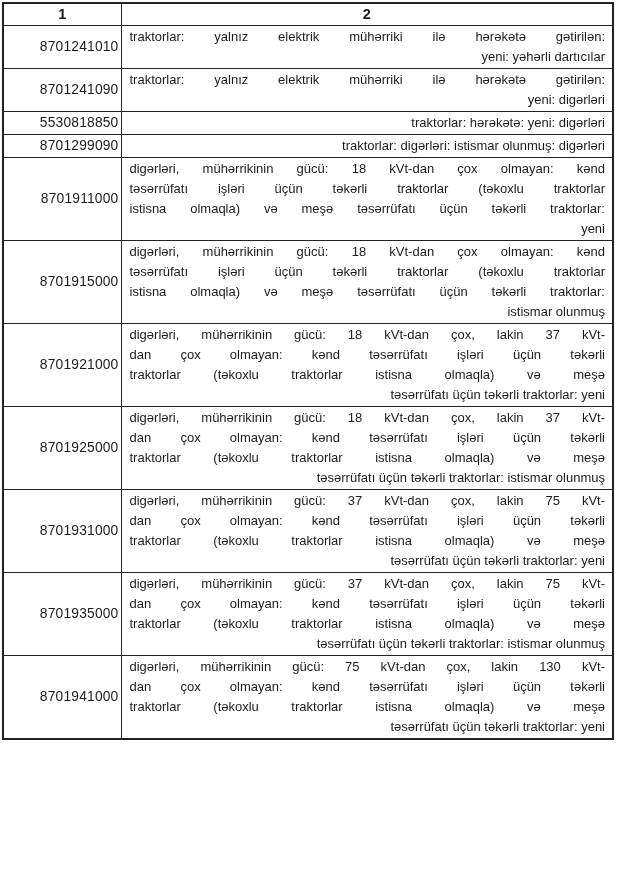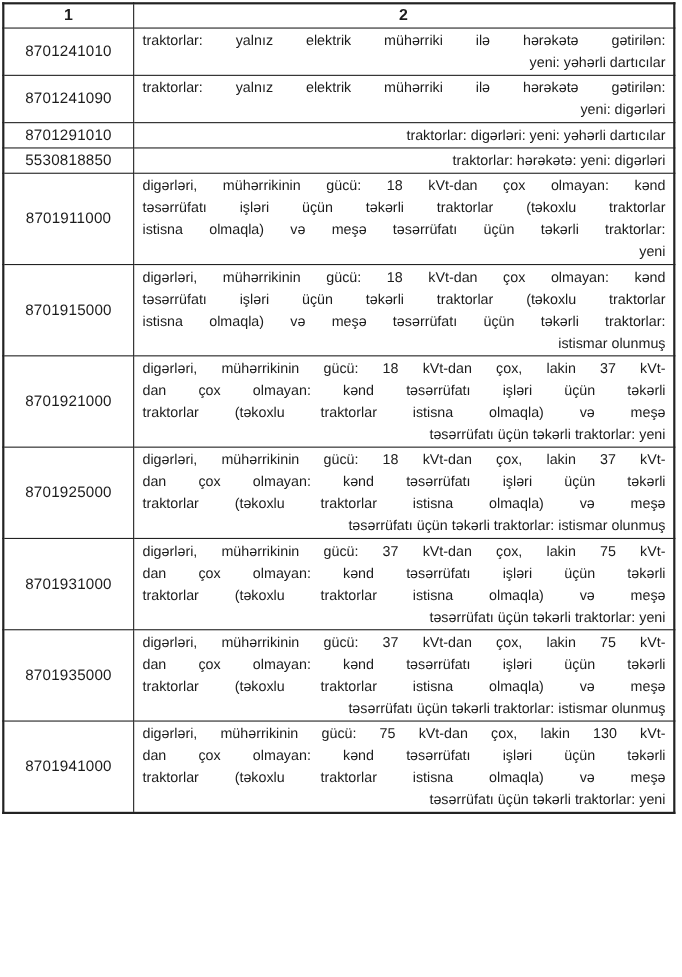--- a/index.html
+++ b/index.html
@@ -29,21 +29,21 @@
   col.c2 { width: 492px; }
   th.header-cell {
     font-size: 14.5px;
     font-weight: bold;
     text-align: center;
     height: 22px;
     padding: 0;
     line-height: 20px;
   }
   td.code-cell {
-    text-align: center;
+    text-align: right;
     vertical-align: middle;
     font-size: 13.8px;
     padding: 1px 2px;
     letter-spacing: 0.2px;
   }
   td.desc-cell {
     vertical-align: middle;
     font-size: 13px;
     line-height: 20px;
     padding: 1px 7px 1px 8px;
@@ -79,29 +79,29 @@
         </td>
       </tr>
       <tr>
         <td class="code-cell">8701241090</td>
         <td class="desc-cell">
           <div class="jline">traktorlar: yalnız elektrik mühərriki ilə hərəkətə gətirilən:</div>
           <div class="lline">yeni: digərləri</div>
         </td>
       </tr>
       <tr>
-        <td class="code-cell">8701291010</td>
+        <td class="code-cell">5530818850</td>
         <td class="desc-cell">
-          <div class="lline">traktorlar: digərləri: yeni: yəhərli dartıcılar</div>
+          <div class="lline">traktorlar: hərəkətə: yeni: digərləri</div>
         </td>
       </tr>
       <tr>
-        <td class="code-cell">5530818850</td>
+        <td class="code-cell">8701299090</td>
         <td class="desc-cell">
-          <div class="lline">traktorlar: hərəkətə: yeni: digərləri</div>
+          <div class="lline">traktorlar: digərləri: istismar olunmuş: digərləri</div>
         </td>
       </tr>
       <tr>
         <td class="code-cell">8701911000</td>
         <td class="desc-cell">
           <div class="jline">digərləri, mühərrikinin gücü: 18 kVt-dan çox olmayan: kənd</div>
           <div class="jline">təsərrüfatı işləri üçün təkərli traktorlar (təkoxlu traktorlar</div>
           <div class="jline">istisna olmaqla) və meşə təsərrüfatı üçün təkərli traktorlar:</div>
           <div class="lline">yeni</div>
         </td>

